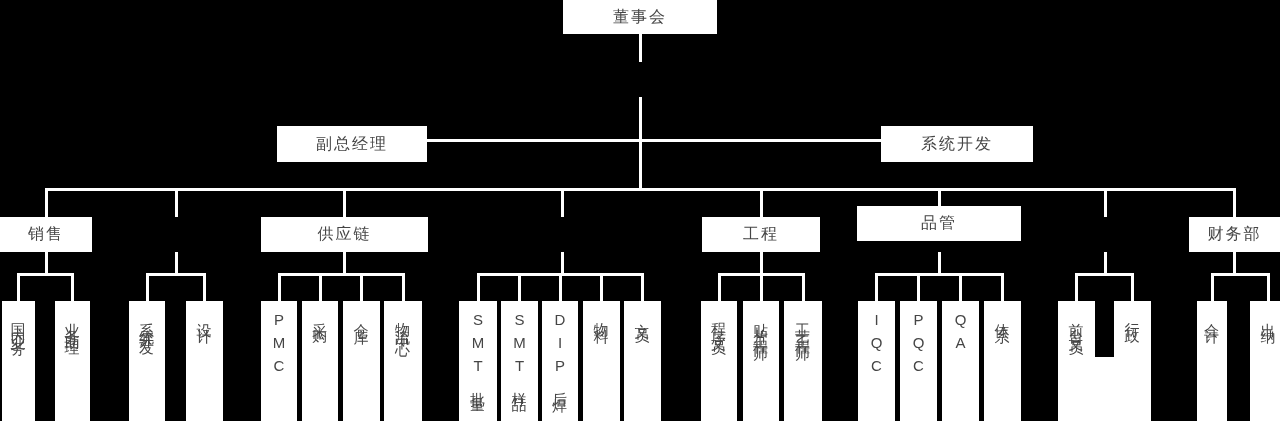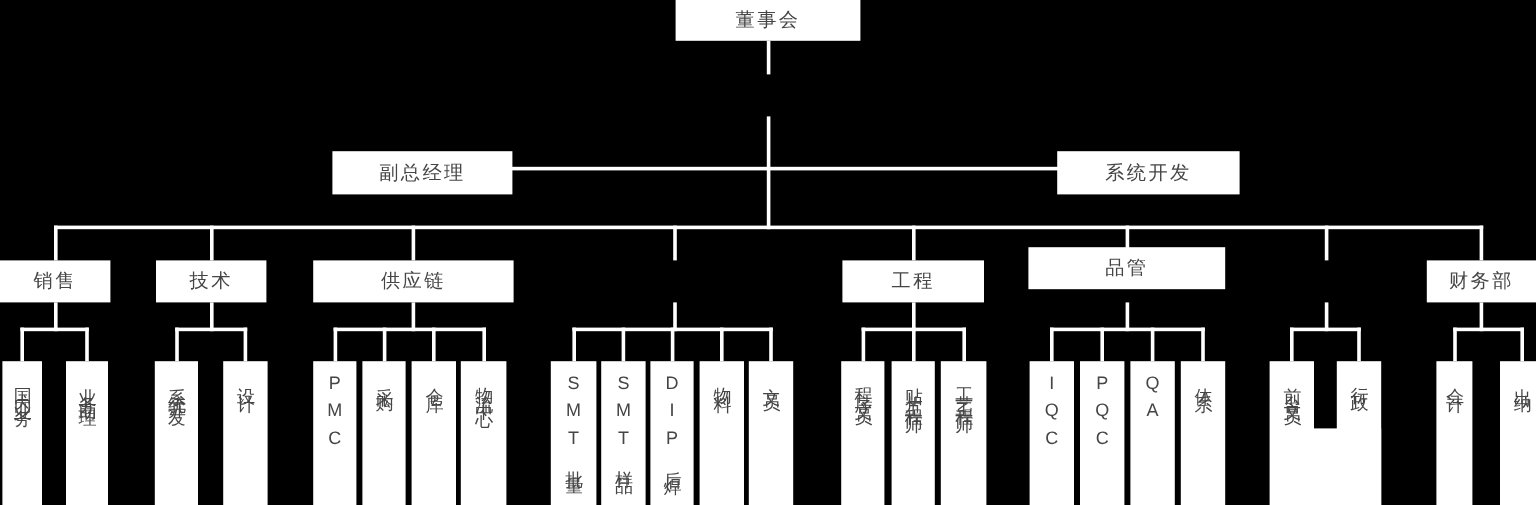--- a/index.html
+++ b/index.html
@@ -45,23 +45,20 @@
     <div class="line" style="left: 17px; top: 273px; width: 57px; height: 3px;"></div>
     <div class="line" style="left: 17px; top: 273px; width: 3px; height: 28px;"></div>
     <div class="node v" style="left: 2px; top: 301px; width: 33px; height: 120px;">
       <span>国内业务</span>
     </div>
     <div class="line" style="left: 71px; top: 273px; width: 3px; height: 28px;"></div>
     <div class="node v" style="left: 55px; top: 301px; width: 35px; height: 120px;">
       <span>业务助理</span>
     </div>
     <div class="line" style="left: 174.5px; top: 188px; width: 3px; height: 29px;"></div>
-    <div class="node h" style="left: 130px; top: 217px; width: 92px; height: 35px;">
-      <span>技术</span>
-    </div>
     <div class="line" style="left: 174.5px; top: 252px; width: 3px; height: 24px;"></div>
     <div class="line" style="left: 145.5px; top: 273px; width: 60.5px; height: 3px;"></div>
     <div class="line" style="left: 145.5px; top: 273px; width: 3px; height: 28px;"></div>
     <div class="node v" style="left: 129px; top: 301px; width: 36px; height: 120px;">
       <span>系统开发</span>
     </div>
     <div class="line" style="left: 203px; top: 273px; width: 3px; height: 28px;"></div>
     <div class="node v" style="left: 186px; top: 301px; width: 37px; height: 120px;">
       <span>设计</span>
     </div>

